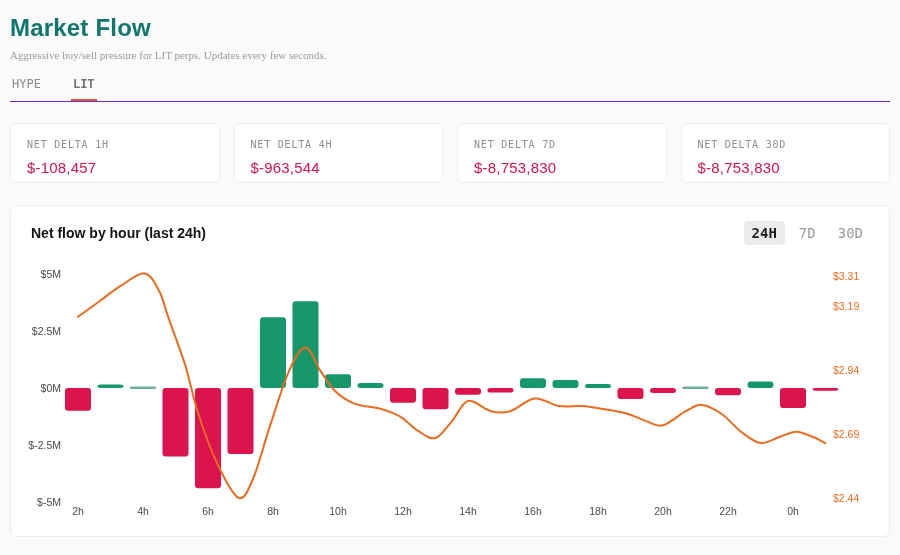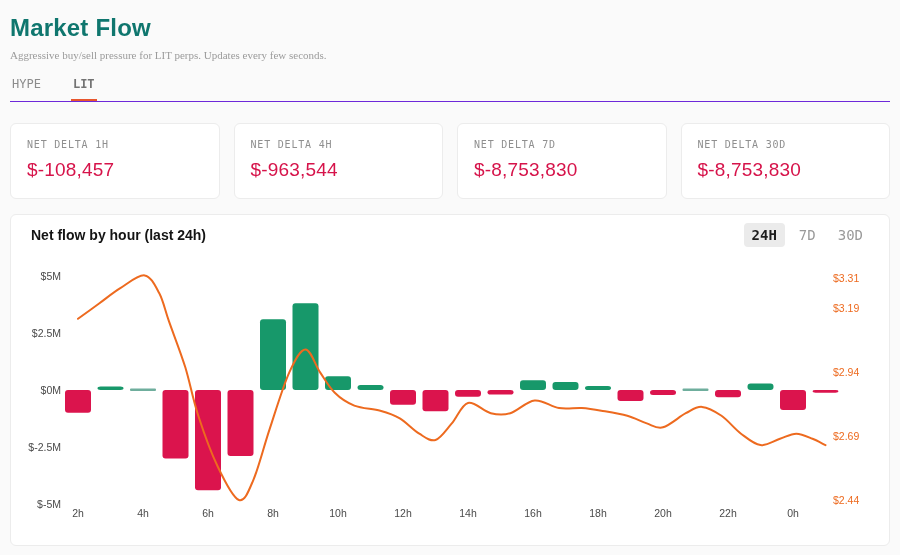--- a/index.html
+++ b/index.html
@@ -34,31 +34,31 @@
   }
   .tab.active { color: #737373; font-weight: bold; border-bottom-color: #e8562d; }
 
   .card {
     background: #fff;
     border: 1px solid #ececec;
     border-radius: 6px;
   }
 
   .stats { margin-top: 21px; display: flex; gap: 14px; }
-  .stat { flex: 1; padding: 15px 16px; height: 76px; }
+  .stat { flex: 1; padding: 15px 16px; height: 60px; }
   .stat-label {
     font-family: "DejaVu Sans Mono", monospace;
     font-size: 10px; letter-spacing: .8px; color: #8f8f8f;
   }
   .stat-value {
     margin-top: 9px;
-    font-size: 19px; font-weight: 500; color: #d6134a; letter-spacing: .2px;
+    font-size: 15px; font-weight: 500; color: #d6134a; letter-spacing: .2px;
   }
 
-  .chart-card { margin-top: 15px; padding: 8px 12px 12px 12px; height: 332px; }
+  .chart-card { margin-top: 22px; padding: 15px 12px 12px 12px; height: 332px; }
   .chart-head { display: flex; align-items: center; justify-content: space-between; padding: 0 6px 0 8px; }
   .chart-title { font-size: 14px; font-weight: 600; color: #141414; }
   .ranges { display: flex; align-items: center; gap: 6px; }
   .range {
     font-family: "DejaVu Sans Mono", monospace;
     font-size: 14px; color: #9a9a9a;
     background: transparent; border: none;
     padding: 4px 8px; border-radius: 4px; cursor: pointer;
   }
   .range.active { background: #ebebeb; color: #1d1d1d; font-weight: bold; }

